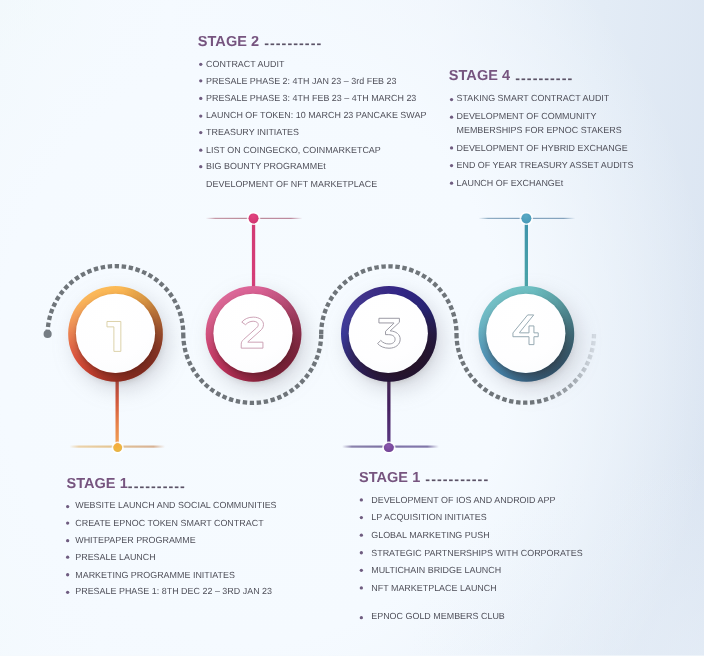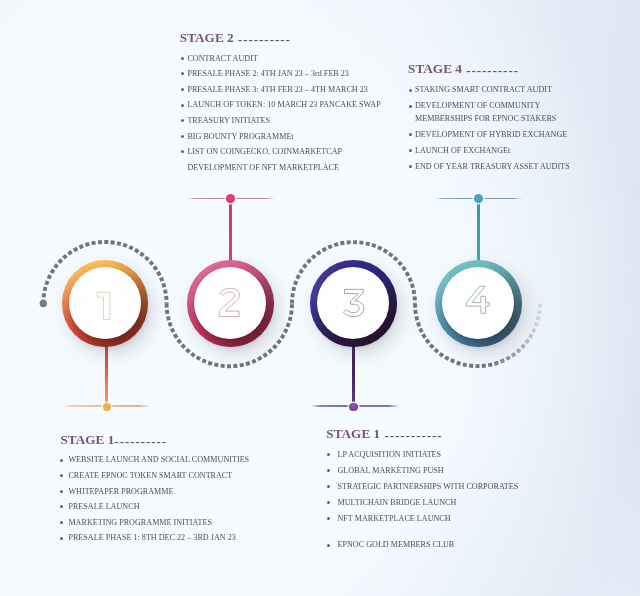--- a/index.html
+++ b/index.html
@@ -5,21 +5,20 @@
 <style>
   html,body{margin:0;padding:0;}
   body{width:640px;height:596px;overflow:hidden;
        font-family:"Liberation Sans",sans-serif;
        background:#f5f9fd;}
   #root{position:relative;width:640px;height:596px;overflow:hidden;
         background:
           radial-gradient(ellipse 42% 30% at 100% 100%, rgba(234,241,249,.55) 0%, rgba(234,241,249,0) 100%),
           radial-gradient(ellipse 82% 100% at 36% 54%, #f6fbff 0%, #f5faff 44%, rgba(245,250,255,0) 80%),
           linear-gradient(96deg, #f1f8fb 0%, #f5faff 22%, #eef4fb 56%, #e3ecf6 78%, #dae4f1 100%);
-        font-family: Liberation Serif, serif;
   }
   #dotted-path{position:absolute;left:0;top:0;}
 
   
   .node{position:absolute;width:86.6px;height:86.6px;border-radius:50%;
         display:flex;align-items:center;justify-content:center;
         filter:drop-shadow(5px 7px 9px rgba(120,120,130,.26));}
   .node::after{content:"";position:absolute;inset:0;border-radius:50%;
         background:radial-gradient(circle at 14% 34%, rgba(255,255,255,.10) 0%, rgba(255,255,255,0) 48%, rgba(20,8,4,.13) 64%, rgba(20,8,4,.45) 85%, rgba(20,8,4,.56) 100%);}
   .node::before{content:"";position:absolute;inset:7.3px;border-radius:50%;z-index:1;
@@ -165,53 +164,54 @@
   </div>
 
   <div class="stage" id="stage2-block">
     <div class="stage-title"><span>STAGE 2</span><span class="dashes"> ----------</span></div>
     <ul class="items">
       <li class="item"><span class="bullet"></span><span class="itext">CONTRACT AUDIT</span></li>
       <li class="item"><span class="bullet"></span><span class="itext"> PRESALE PHASE 2: 4TH JAN 23 – 3rd FEB 23</span></li>
       <li class="item"><span class="bullet"></span><span class="itext">PRESALE PHASE 3: 4TH FEB 23 – 4TH MARCH 23</span></li>
       <li class="item"><span class="bullet"></span><span class="itext">LAUNCH OF TOKEN: 10 MARCH 23 PANCAKE SWAP</span></li>
       <li class="item"><span class="bullet"></span><span class="itext">TREASURY INITIATES</span></li>
+      <li class="item"><span class="bullet"></span><span class="itext">LIST ON COINGECKO, COINMARKETCAP</span></li>
       <li class="item"><span class="bullet"></span><span class="itext">BIG BOUNTY PROGRAMMEt</span></li>
-      <li class="item"><span class="bullet"></span><span class="itext">LIST ON COINGECKO, COINMARKETCAP</span></li>
       <li class="item nobullet"><span class="itext">DEVELOPMENT OF NFT MARKETPLACE</span></li>
     </ul>
   </div>
 
   <div class="stage" id="stage4-block">
     <div class="stage-title"><span>STAGE 4</span><span class="dashes"> ----------</span></div>
     <ul class="items">
       <li class="item"><span class="bullet"></span><span class="itext">STAKING SMART CONTRACT AUDIT</span></li>
       <li class="item"><span class="bullet"></span><span class="itext"> DEVELOPMENT OF COMMUNITY</span></li>
       <li class="item nobullet"><span class="itext">MEMBERSHIPS FOR EPNOC STAKERS</span></li>
       <li class="item"><span class="bullet"></span><span class="itext">DEVELOPMENT OF HYBRID EXCHANGE</span></li>
+      <li class="item"><span class="bullet"></span><span class="itext">END OF YEAR TREASURY ASSET AUDITS</span></li>
       <li class="item"><span class="bullet"></span><span class="itext"> LAUNCH OF EXCHANGEt</span></li>
-      <li class="item"><span class="bullet"></span><span class="itext">END OF YEAR TREASURY ASSET AUDITS</span></li>
     </ul>
   </div>
 
   <div class="stage" id="stage1-block">
     <div class="stage-title"><span>STAGE 1</span><span class="dashes">----------</span></div>
     <ul class="items">
       <li class="item"><span class="bullet"></span><span class="itext">WEBSITE LAUNCH AND SOCIAL COMMUNITIES</span></li>
       <li class="item"><span class="bullet"></span><span class="itext">CREATE EPNOC TOKEN SMART CONTRACT</span></li>
       <li class="item"><span class="bullet"></span><span class="itext">WHITEPAPER PROGRAMME</span></li>
       <li class="item"><span class="bullet"></span><span class="itext">PRESALE LAUNCH</span></li>
       <li class="item"><span class="bullet"></span><span class="itext">MARKETING PROGRAMME INITIATES</span></li>
       <li class="item"><span class="bullet"></span><span class="itext">PRESALE PHASE 1: 8TH DEC 22 – 3RD JAN 23</span></li>
     </ul>
   </div>
 
   <div class="stage" id="stage3-block">
     <div class="stage-title"><span>STAGE 1</span><span class="dashes"> -----------</span></div>
     <ul class="items">
+      <li class="item"><span class="bullet"></span><span class="itext">DEVELOPMENT OF IOS AND ANDROID APP</span></li>
       <li class="item"><span class="bullet"></span><span class="itext">LP ACQUISITION INITIATES</span></li>
       <li class="item"><span class="bullet"></span><span class="itext"> GLOBAL MARKETING PUSH</span></li>
       <li class="item"><span class="bullet"></span><span class="itext">STRATEGIC PARTNERSHIPS WITH CORPORATES</span></li>
       <li class="item"><span class="bullet"></span><span class="itext">MULTICHAIN BRIDGE LAUNCH</span></li>
       <li class="item"><span class="bullet"></span><span class="itext">NFT MARKETPLACE LAUNCH</span></li>
       <li class="item spaced"><span class="bullet"></span><span class="itext">EPNOC GOLD MEMBERS CLUB</span></li>
     </ul>
   </div>
 
 </div>

